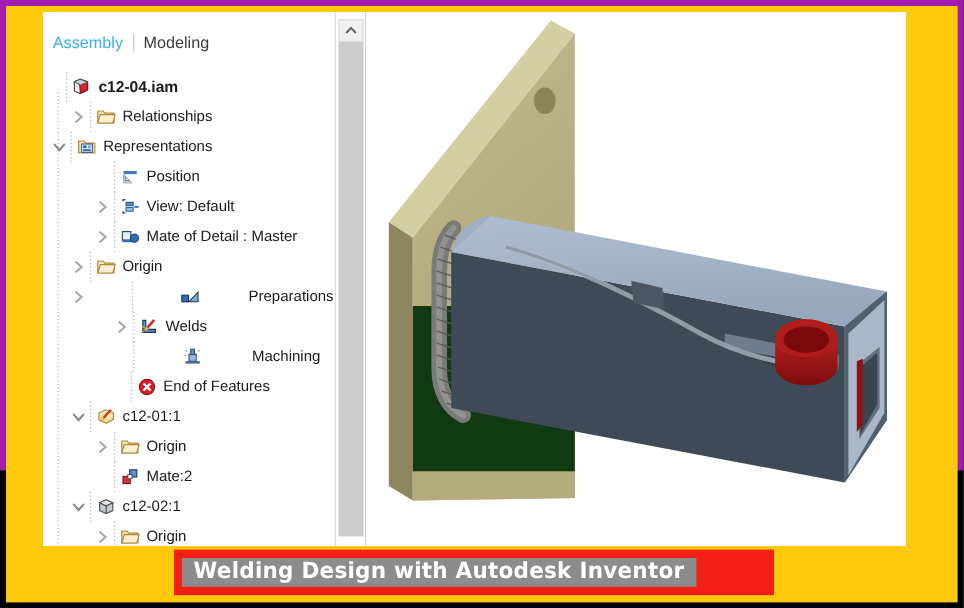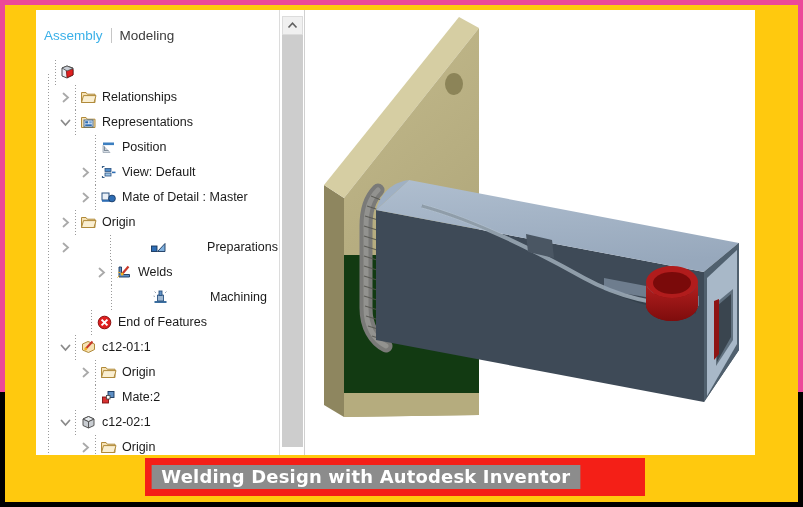--- a/index.html
+++ b/index.html
@@ -1,19 +1,19 @@
 <!DOCTYPE html>
 <html><head>
 <meta charset="utf-8">
 <style>
   html,body{margin:0;padding:0;background:#000;}
   body{width:803px;height:507px;overflow:hidden;font-family:"Liberation Sans",sans-serif;}
 
   
-  #frame{position:absolute;left:0;top:0;width:803px;height:392px;background:#ec4899;}
+  #frame{position:absolute;left:0;top:0;width:803px;height:392px;background:#a21caf;}
   #yellow{position:absolute;left:5px;top:5px;width:793px;height:497px;background:#FFC90E;}
 
   
   #app{position:absolute;left:36px;top:10px;width:719px;height:445px;background:#fff;overflow:hidden;}
 
   
   #browser{position:absolute;left:0;top:0;width:242px;height:445px;background:#fff;}
   #tabs{position:absolute;left:0;top:12px;height:26px;width:242px;display:flex;align-items:center;}
   .tab{font-size:13.5px;padding:0 8px;white-space:nowrap;}
   .tab.active{color:#3ab0e8;}
@@ -77,37 +77,38 @@
           <div class="row bold" style="padding-left: 4px;">
             <span class="exp none"></span>
             <span class="dots on"></span>
             <span class="ico">
               <svg width="17" height="17" viewBox="0 0 17 17">
                 <path d="M2 12 L2 4 L7 2 L13 4 L13 11 L7 14 Z" fill="#E9EDF2" stroke="#4a4a4a" stroke-width="1"></path>
                 <path d="M6 3 L13 5.5 L13 11 L7 13.5 Z" fill="#E02020" stroke="#7a0e0e" stroke-width=".8"></path>
                 <path d="M2 4 L7 2 L13 4.5 L7 7 Z" fill="#c9ced6" stroke="#4a4a4a" stroke-width=".8"></path>
               </svg>
             </span>
+            <span class="lbl">c12-04.iam</span>
           </div>
           <div class="row" style="padding-left: 24px;">
             <span class="exp">
               <svg width="11" height="11" viewBox="0 0 11 11">
                 <path d="M3.5 1.5 L8 5.5 L3.5 9.5" stroke="#a9a9a9" stroke-width="1.8" fill="none" stroke-linecap="round"></path>
               </svg>
             </span>
             <span class="dots on"></span>
             <span class="ico">
               <svg width="17" height="17" viewBox="0 0 17 17">
                 <path d="M1.5 13.5 L1.5 3.5 L6 3.5 L7.3 5.2 L15 5.2 L15 13.5 Z" fill="#F7E2B4" stroke="#B08A3A" stroke-width="1"></path>
                 <path d="M1.5 13.5 L3.5 6.6 L16 6.6 L14 13.5 Z" fill="#FAEFD2" stroke="#B08A3A" stroke-width="1"></path>
               </svg>
             </span>
             <span class="lbl">Relationships</span>
           </div>
-          <div class="row" style="padding-left: 24px;">
+          <div class="row" style="padding-left: 8px;">
             <span class="exp">
               <svg width="11" height="11" viewBox="0 0 11 11">
                 <path d="M1.5 3.5 L5.5 8 L9.5 3.5" stroke="#8a8a8a" stroke-width="1.8" fill="none" stroke-linecap="round"></path>
               </svg>
             </span>
             <span class="dots on"></span>
             <span class="ico">
               <svg width="17" height="17" viewBox="0 0 17 17">
                 <path d="M1.5 13.5 L1.5 3.5 L6 3.5 L7.3 5.2 L15 5.2 L15 13.5 Z" fill="#F7E2B4" stroke="#B08A3A" stroke-width="1"></path>
                 <rect x="4" y="6" width="9" height="7" fill="#EAF0F7" stroke="#3a5f86" stroke-width=".9"></rect>
@@ -217,21 +218,21 @@
             <span class="ico">
               <svg width="17" height="17" viewBox="0 0 17 17">
                 <rect x="2.5" y="12" width="12" height="2" fill="#3C6FA0"></rect>
                 <path d="M5.5 12 L5.5 6 L11.5 6 L11.5 12 Z" fill="#9FB8D2" stroke="#2b5280" stroke-width=".9"></path>
                 <rect x="7" y="2" width="3" height="4.5" fill="#5E8FC4" stroke="#2b5280" stroke-width=".9"></rect>
                 <path d="M4 4 L2.5 2.5 M13 4 L14.5 2.5 M3 7.5 L1.5 7" stroke="#9aa6b2" stroke-width="1"></path>
               </svg>
             </span>
             <span class="lbl">Machining</span>
           </div>
-          <div class="row" style="padding-left: 40px;">
+          <div class="row" style="padding-left: 40px; margin-left: 18px;">
             <span class="exp none"></span>
             <span class="dots on"></span>
             <span class="ico">
               <svg width="17" height="17" viewBox="0 0 17 17">
                 <circle cx="8.5" cy="8.5" r="6.3" fill="#E02020" stroke="#8c0f0f" stroke-width="1"></circle>
                 <path d="M5.6 5.6 L11.4 11.4 M11.4 5.6 L5.6 11.4" stroke="#fff" stroke-width="2"></path>
               </svg>
             </span>
             <span class="lbl">End of Features</span>
           </div>

